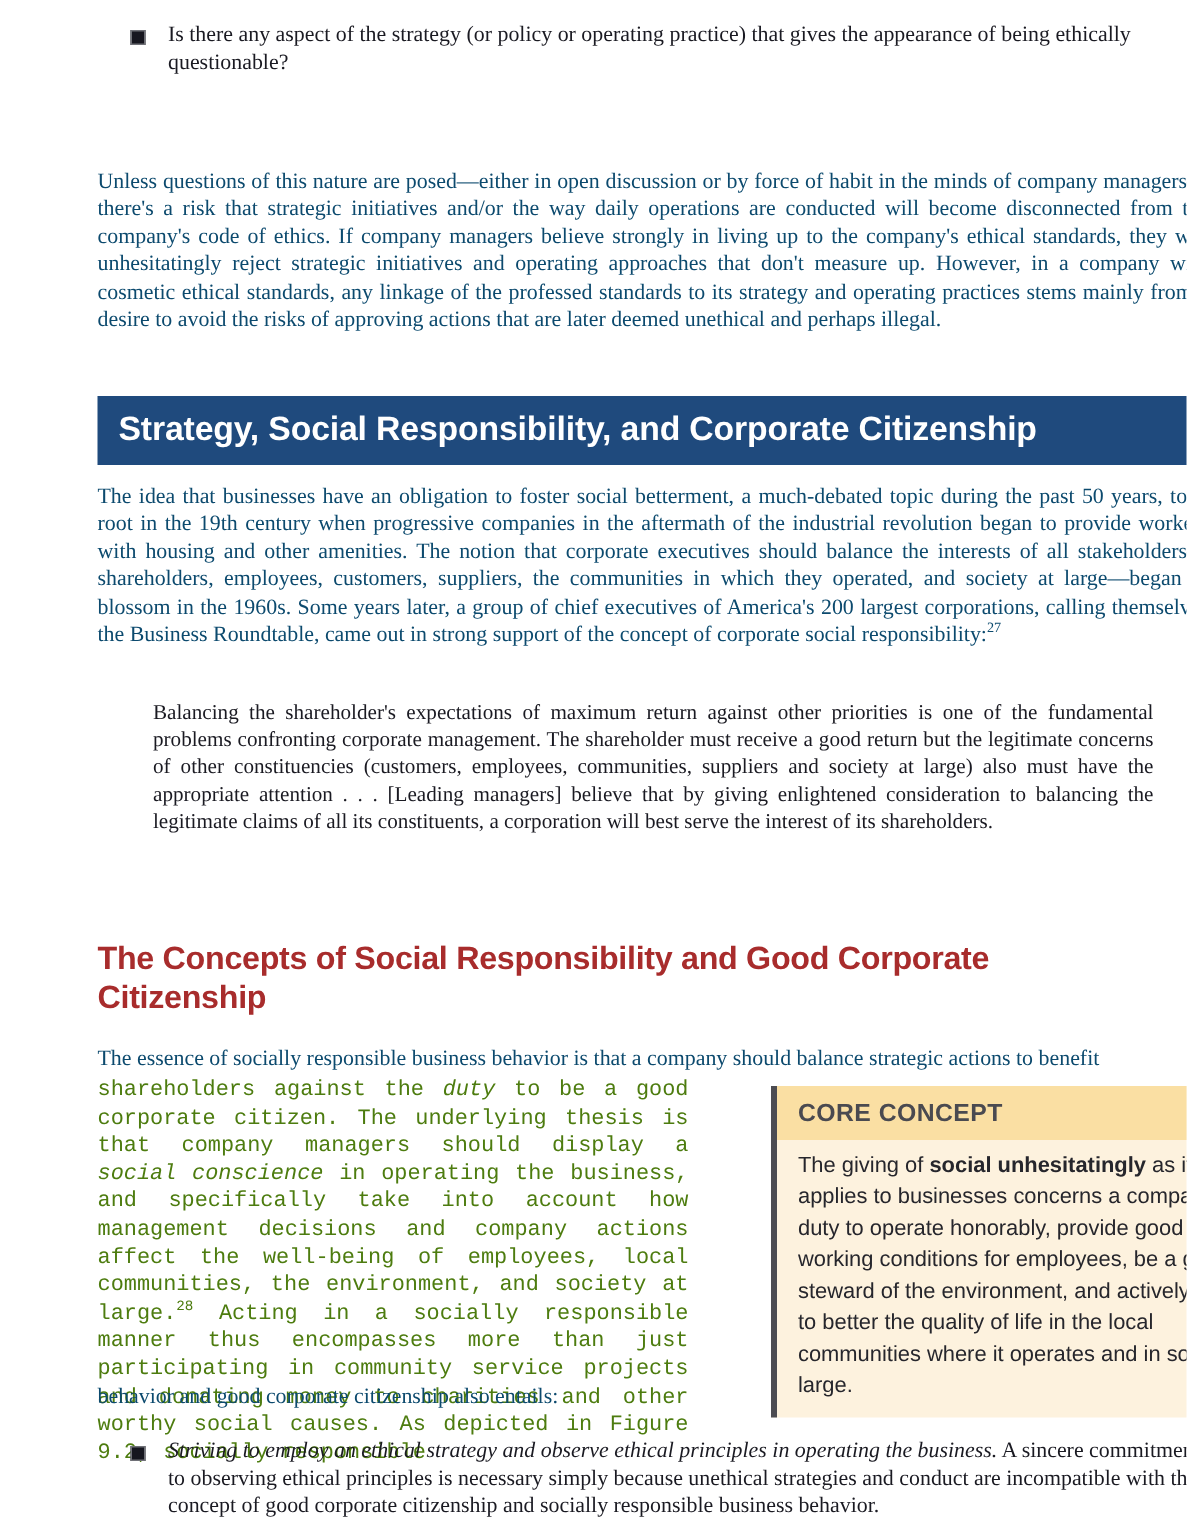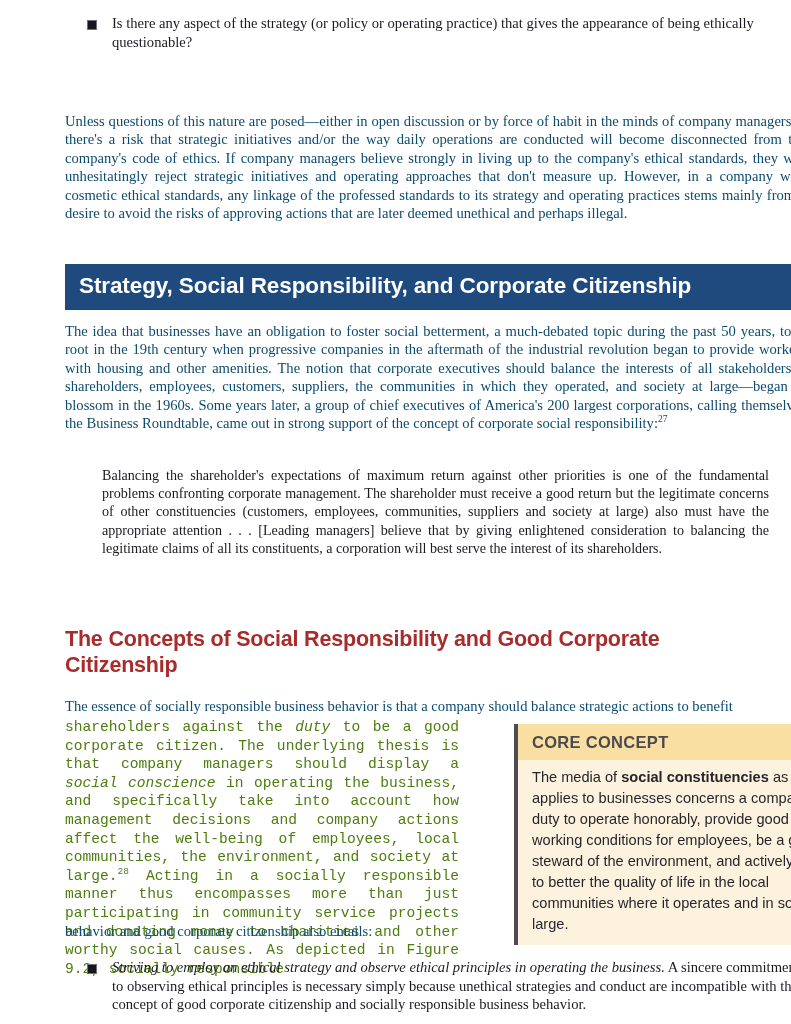--- a/index.html
+++ b/index.html
@@ -177,21 +177,21 @@
   </div>
 
   <div class="content" style="top:626px; right:130px;">
     <h2 class="red-head">The Concepts of Social Responsibility and Good Corporate Citizenship</h2>
   </div>
 
   <div class="content wrap-area" style="top:718px;">
 
     <aside class="core-box">
       <div class="core-head">CORE CONCEPT</div>
-      <div class="core-body"><span>The media of </span><b>social constituencies</b><span> as it applies to businesses concerns a company's duty to operate honorably, provide good working conditions for employees, be a good steward of the environment, and actively work to better the quality of life in the local communities where it operates and in society at large.</span></div>
+      <div class="core-body"><span>The giving of </span><b>social unhesitatingly</b><span> as it applies to businesses concerns a company's duty to operate honorably, provide good working conditions for employees, be a good steward of the environment, and actively work to better the quality of life in the local communities where it operates and in society at large.</span></div>
     </aside>
 
     <div class="flow-col"><span>shareholders against the </span><i>duty</i><span> to be a good corporate citizen. The underlying thesis is that company managers should display a </span><i>social conscience</i><span> in operating the business, and specifically take into account how management decisions and company actions affect the well-being of employees, local communities, the environment, and society at large.</span><span class="sup">28</span><span> Acting in a socially responsible manner thus encompasses more than just participating in community service projects and donating money to charities and other worthy social causes. As depicted in Figure 9.2, socially responsible</span></div>
   </div>
 
   <div class="content" style="top:958px;">
     <ul class="bullets">
       <li>
         <span class="sq"></span>
         <span class="txt"><i>Striving to employ an ethical strategy and observe ethical principles in operating the business.</i><span> A sincere commitment to observing ethical principles is necessary simply because unethical strategies and conduct are incompatible with the concept of good corporate citizenship and socially responsible business behavior.</span></span>

